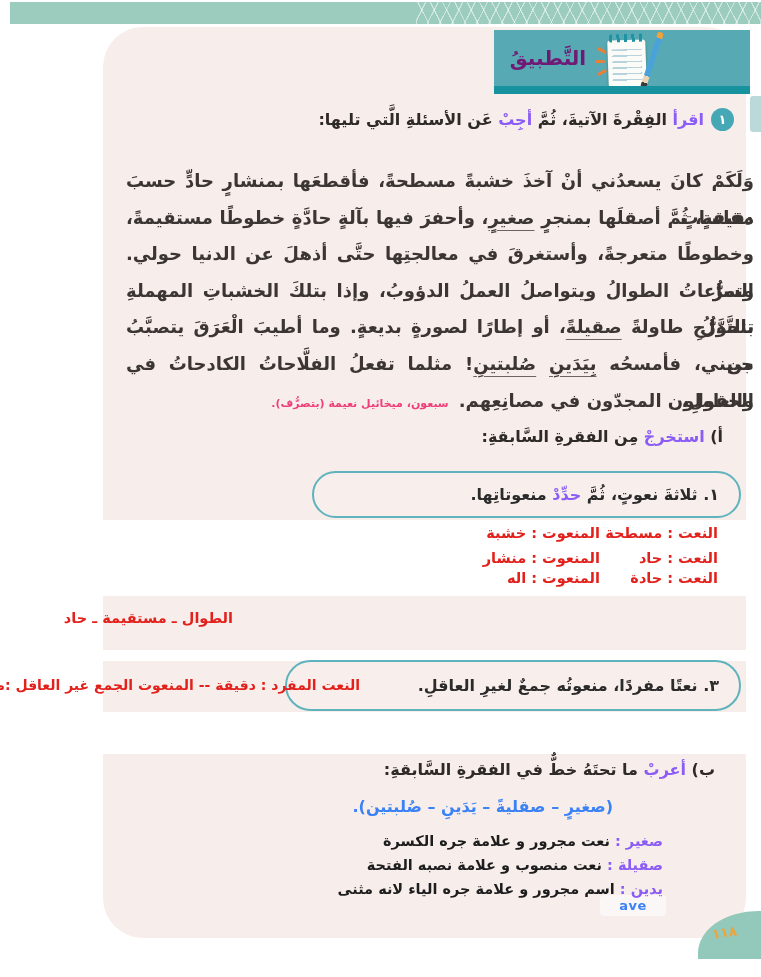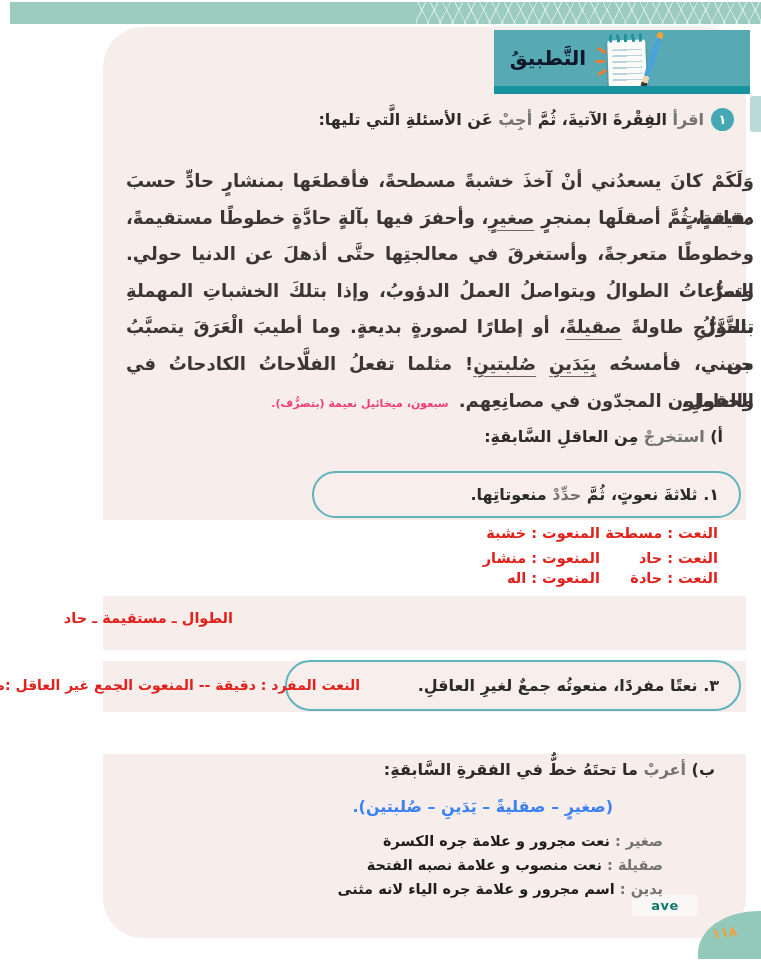--- a/index.html
+++ b/index.html
@@ -17,39 +17,39 @@
   .panel{position:absolute;left:103px;top:27px;width:643px;height:911px;background:#f7edea;border-radius:40px;}
   .wstrip{position:absolute;left:103px;width:643px;background:#ffffff;}
   .sA{top:520px;height:76px;}
   .sB{top:650px;height:11px;}
   .sC{top:712px;height:42px;}
 
   
   .banner{position:absolute;left:494px;top:30px;width:256px;height:56px;background:#57a9b4;}
   .banner-dark{position:absolute;left:494px;top:86px;width:256px;height:8px;background:#17929f;}
   .banner-title{position:absolute;left:6px;top:0;height:100%;width:96px;display:flex;align-items:center;justify-content:center;
-    color:#0f172a;font-size:20px;font-weight:bold;direction:rtl;}
+    color:#701a75;font-size:20px;font-weight:bold;direction:rtl;}
   .right-tab{position:absolute;left:750px;top:96px;width:11px;height:36px;background:#bcd9da;border-radius:3px 0 0 3px;}
 
   
   .note-icon{position:absolute;left:102px;top:3px;width:64px;height:58px;}
   .paper{position:absolute;left:12px;top:7px;width:38px;height:47px;background:#fbfbf7;border-radius:3px;
     transform:rotate(-2deg);box-shadow:0 2px 3px rgba(0,0,0,.25);}
   .paper::before{content:"";position:absolute;left:4px;right:4px;top:9px;bottom:4px;
     background:repeating-linear-gradient(to bottom,#b9d3de 0 1.5px, transparent 1.5px 6px);}
   .spiral{position:absolute;left:13px;top:1px;width:36px;height:8px;border-radius:2px;transform:rotate(-2deg);
     background:repeating-linear-gradient(to right,#1f93a3 0 3px, transparent 3px 7.5px);}
   .pencil{position:absolute;right:5px;top:-2px;width:6px;height:58px;border-radius:2px;transform:rotate(18deg);
     background:linear-gradient(to bottom,#f0a13a 0 6px,#4aa3d8 6px 46px,#e8d5b5 46px 53px,#3a3a3a 53px 100%);}
   .spark{position:absolute;width:10px;height:2.5px;background:#e87f3a;border-radius:2px;}
   .sp1{left:1px;top:16px;transform:rotate(28deg);}
   .sp2{left:-1px;top:27px;}
   .sp3{left:1px;top:38px;transform:rotate(-28deg);}
 
-  .red{color:#737373;}
+  .red{color:#8b5cf6;}
 
   
   .q1row{position:absolute;top:108px;right:27px;display:flex;direction:rtl;align-items:center;gap:7px;}
   .numcircle{width:23px;height:23px;border-radius:50%;background:#45a8b4;color:#fff;display:flex;align-items:center;justify-content:center;
     font-size:13px;font-weight:bold;flex:0 0 auto;}
   .introtext{font-size:16px;font-weight:bold;color:#2e2a28;white-space:nowrap;}
 
   
   .para{position:absolute;left:126px;top:163px;width:628px;direction:rtl;font-size:18px;font-weight:bold;color:#3b3634;}
   .pline{height:36.6px;line-height:36.6px;white-space:nowrap;}
@@ -76,22 +76,22 @@
 
   .ans2{position:absolute;top:610px;right:528px;direction:rtl;color:#e3211c;font-weight:bold;font-size:14.5px;white-space:nowrap;}
   .ans3{position:absolute;top:677px;right:401px;direction:rtl;color:#e3211c;font-weight:bold;font-size:14px;white-space:nowrap;z-index:3;}
 
   .words-line{position:absolute;top:797px;right:148px;direction:rtl;font-size:16px;font-weight:bold;color:#3b82f6;white-space:nowrap;}
 
   .ansB{position:absolute;top:829px;right:98px;direction:rtl;font-size:14.5px;font-weight:bold;color:#1d1d1d;z-index:2;text-align:right;}
   .ansB .brow{line-height:24px;white-space:nowrap;}
   .ansB .b4{margin-top:4px;}
 
-  .ghost{position:absolute;left:632px;top:895px;width:66px;height:21px;background:rgba(255,255,255,.55);border-radius:4px;
-    display:flex;align-items:center;justify-content:center;color:#0f766e;font-size:13px;font-weight:bold;letter-spacing:.5px;z-index:1;}
+  .ghost{position:absolute;left:600px;top:895px;width:66px;height:21px;background:rgba(255,255,255,.55);border-radius:4px;
+    display:flex;align-items:center;justify-content:center;color:#3b82f6;font-size:13px;font-weight:bold;letter-spacing:.5px;z-index:1;}
 
   .wave{position:absolute;left:698px;top:911px;width:63px;height:48px;background:#92c9bb;border-top-left-radius:60px 42px;}
   .pagenum{position:absolute;left:712px;top:924px;color:#f2a237;font-size:13.5px;font-weight:bold;transform:rotate(-8deg);}
 </style>
 </head>
 <body>
 
 <div class="page">
 
   <div class="top-strip">
@@ -125,21 +125,21 @@
   <div class="para">
     <div class="pline j">وَلَكَمْ كانَ يسعدُني أنْ آخذَ خشبةً مسطحةً، فأقطعَها بمنشارٍ حادٍّ حسبَ مقاساتٍ</div>
     <div class="pline j"><span>دقيقةٍ، ثُمَّ أصقلَها بمنجرٍ </span><span class="u">صغيرٍ</span><span>، وأحفرَ فيها بآلةٍ حادَّةٍ خطوطًا مستقيمةً،</span></div>
     <div class="pline j">وخطوطًا متعرجةً، وأستغرقَ في معالجتِها حتَّى أذهلَ عن الدنيا حولي. وتمرُّ</div>
     <div class="pline j">الساعاتُ الطوالُ ويتواصلُ العملُ الدؤوبُ، وإذا بتلكَ الخشباتِ المهملةِ تتحوَّلُ</div>
     <div class="pline j"><span>بالتَّدرُّجِ طاولةً </span><span class="u">صقيلةً</span><span>، أو إطارًا لصورةٍ بديعةٍ. وما أطيبَ الْعَرَقَ يتصبَّبُ من</span></div>
     <div class="pline j"><span>جبيني، فأمسحُه </span><span class="u">بِيَدَينِ</span><span> </span><span class="u">صُلبتينِ</span><span>! مثلما تفعلُ الفلَّاحاتُ الكادحاتُ في الحقولِ،</span></div>
     <div class="pline last"><span>والعاملون المجدّون في مصانِعِهم.</span><span class="cite">سبعون، ميخائيل نعيمة (بتصرُّف).</span></div>
   </div>
 
-  <div class="part-head part-a"><span>أ) </span><span class="red">استخرجْ</span><span> مِن العاقلِ السَّابقةِ:</span></div>
+  <div class="part-head part-a"><span>أ) </span><span class="red">استخرجْ</span><span> مِن الفقرةِ السَّابقةِ:</span></div>
 
   <div class="pill pill1">
       <span><span>١. ثلاثةَ نعوتٍ، ثُمَّ </span><span class="red">حدِّدْ</span><span> منعوتاتِها.</span></span>
     </div>
 
   <div class="ansA">
     <div class="arow r1">
         <span>النعت : مسطحة</span>
         <span>المنعوت : خشبة</span>
       </div>

